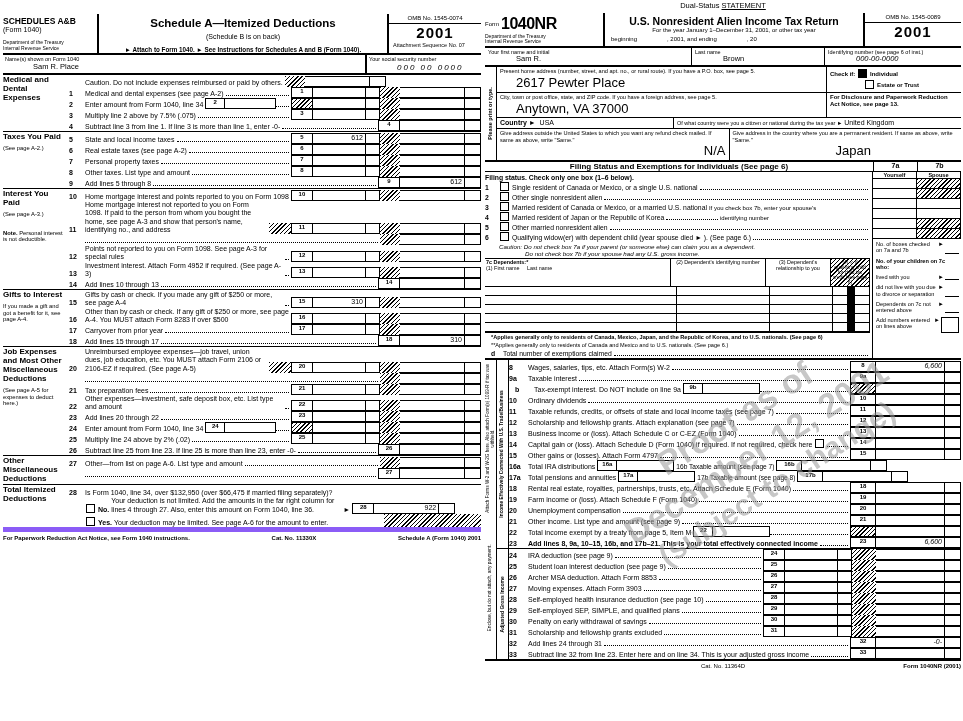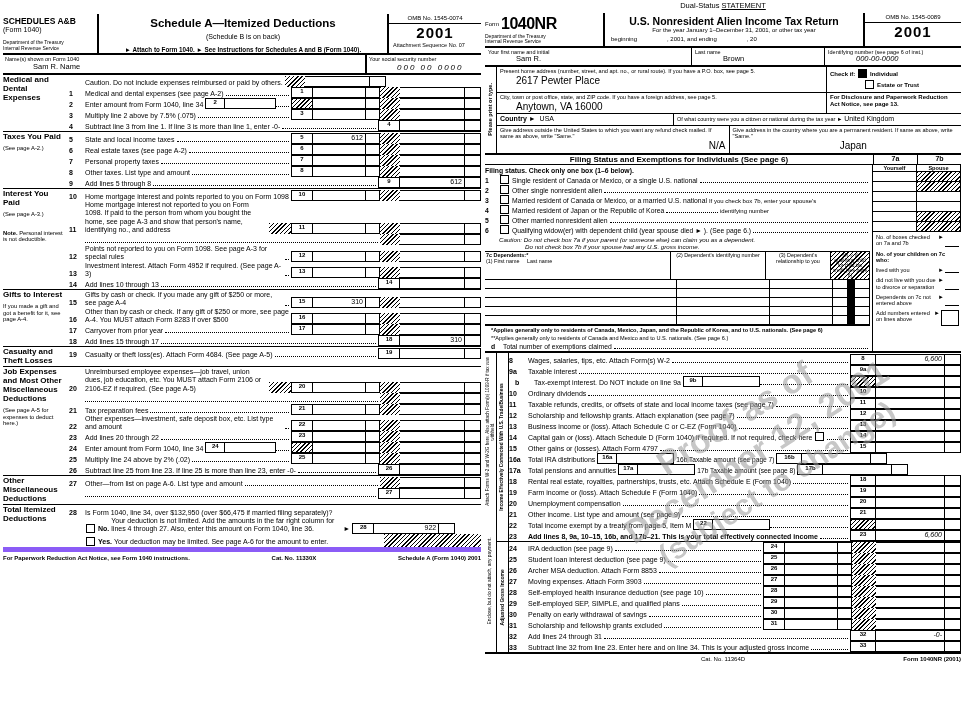--- a/index.html
+++ b/index.html
@@ -71,21 +71,21 @@
   .addrwrap{display:flex;border-bottom:2px solid #000;}
   .rail{flex:none;width:11px;position:relative;border-right:1px solid #000;}
   .vtxt{position:absolute;left:0;top:0;width:100%;height:100%;
     writing-mode:vertical-rl;transform:rotate(180deg);font-size:5.5px;font-weight:bold;
     display:flex;align-items:center;justify-content:center;text-align:center;line-height:1;}
   .addrmain{flex:1;min-width:0;}
   .arow{display:flex;border-bottom:1px solid #000;}
   .arow:last-child{border-bottom:none;}
   .acell{flex:1;padding:1px 3px;min-width:0;}
   .acell .cap{font-size:5.6px;}
-  .acell .val{font-size:10px;padding-left:16px;}
+  .acell .val{font-size:13px;padding-left:16px;}
   .aside{flex:none;width:128px;border-left:1px solid #000;padding:1px 3px;font-size:6px;}
   .ckline{display:flex;align-items:center;margin:1px 0;}
   .ccell{display:flex;align-items:center;padding:1px 3px;}
   .fsbar{display:flex;border-bottom:1px solid #000;font-weight:bold;}
   .fsbar .bt{flex:1;text-align:center;font-size:8px;}
   .fsbar .b7{flex:none;width:43px;border-left:1px solid #000;text-align:center;font-size:7px;}
   .fswrap{position:relative;border-bottom:2px solid #000;display:flex;}
   .fsmain{flex:1;min-width:0;padding-right:2px;}
   .excol{flex:none;width:88px;border-left:1px solid #000;font-size:5.6px;line-height:1.1;}
   .exhdr{display:flex;border-bottom:1px solid #000;font-weight:bold;}
@@ -151,21 +151,21 @@
     </div>
     <div class="ah-r">
       <div class="omb">OMB No. 1545-0074</div>
       <div class="year">2001</div>
       <div class="attseq"><span>Attachment</span> <span>Sequence No. 07</span></div>
     </div>
   </div>
   <div class="namerow">
     <div class="nl">
       <div class="cap">Name(s) shown on Form 1040</div>
-      <div class="val">Sam R. Name</div>
+      <div class="val">Sam R. Place</div>
     </div>
     <div class="nrt">
       <div class="cap">Your social security number</div>
       <div class="val ssnval">000  00  0000</div>
     </div>
   </div>
 
   <div class="sec">
     <div class="sb">
           <div class="h1">Medical and Dental Expenses</div>
@@ -395,35 +395,20 @@
             <span class="no">18</span>
             <span class="tx">Add lines 15 through 17</span>
             <span class="lead"></span>
             <span class="mb">18</span>
             <span class="ra">310</span>
             <span class="rc"></span>
           </div>
     </div>
   </div>
 
-  <div class="sec">
-    <div class="sb">
-          <div class="h1">Casualty and Theft Losses</div>
-        </div>
-    <div class="lines">
-      <div class="row">
-            <span class="no">19</span>
-            <span class="tx">Casualty or theft loss(es). Attach Form 4684. (See page A-5)</span>
-            <span class="lead"></span>
-            <span class="mb">19</span>
-            <span class="ra"></span>
-            <span class="rc"></span>
-          </div>
-    </div>
-  </div>
 
   <div class="sec">
     <div class="sb">
           <div class="h1">Job Expenses and Most Other Miscellaneous Deductions</div>
           <div class="h2">(See page A-5 for expenses to deduct here.)</div>
         </div>
     <div class="lines">
       <div class="row">
             <span class="no">20</span>
             <span class="tx" style="max-width:212px">Unreimbursed employee expenses—job travel, union dues, job education, etc. You MUST attach Form 2106 or 2106-EZ if required. (See page A-5)</span>
@@ -626,21 +611,21 @@
           <div class="ckline"><span class="b">Check if:</span>&nbsp;<span class="cbx on"></span><span class="b">Individual</span></div>
           <div class="ckline" style="padding-left:34px">
                 <span class="cbx"></span>
                 <span class="b">Estate or Trust</span>
               </div>
         </div>
       </div>
       <div class="arow">
         <div class="acell">
               <div class="cap">City, town or post office, state, and ZIP code. If you have a foreign address, see page 5.</div>
-              <div class="val">Anytown, VA 16000</div>
+              <div class="val">Anytown, VA 37000</div>
             </div>
         <div class="aside"><span class="b">For Disclosure and Paperwork Reduction Act Notice, see page 13.</span></div>
       </div>
       <div class="arow">
         <div class="ccell" style="flex:none;width:170px"><span class="b">Country ►</span>&nbsp;&nbsp;<span>USA</span></div>
         <div class="ccell" style="flex:1;border-left:1px solid #000"><span class="cap">Of what country were you a citizen or national during the tax year ►</span>&nbsp;<span>United Kingdom</span></div>
       </div>
       <div class="arow">
         <div class="acell">
               <div class="cap">Give address outside the United States to which you want any refund check mailed. If same as above, write "Same."</div>

